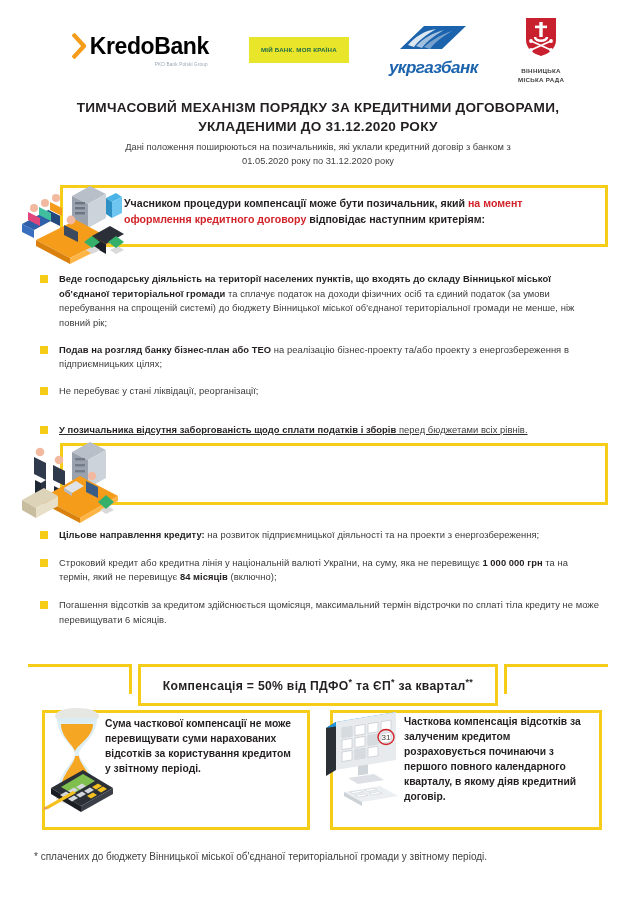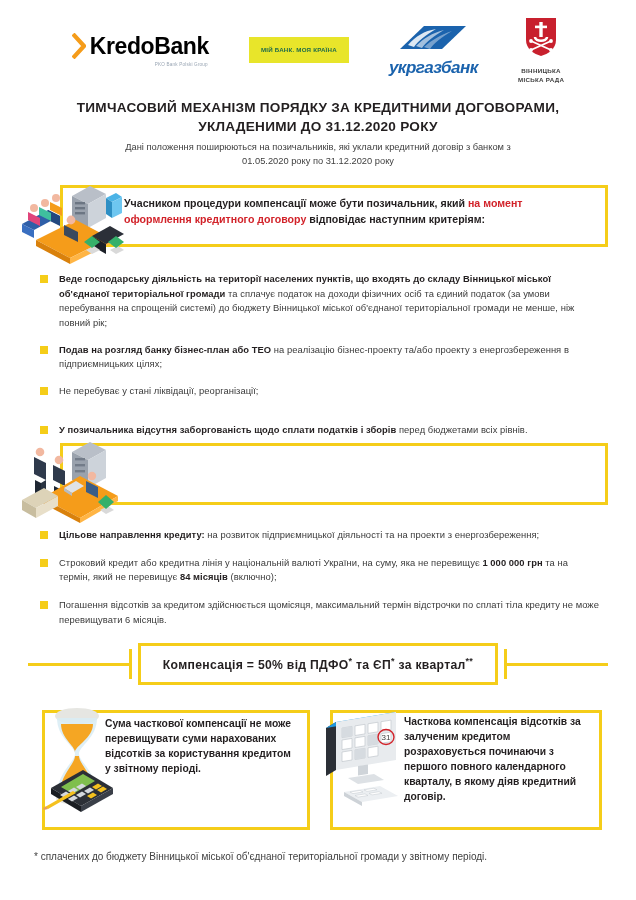--- a/index.html
+++ b/index.html
@@ -91,22 +91,22 @@
     margin-top: 3px; margin-right: 11px;
   }
   .bullet-tx {
     font-size: 9.4px; line-height: 1.56; color: #3a3a3a;
     letter-spacing: 0.05px;
   }
   .bullet-tx b { color: #231f20; font-weight: bold; }
 
   
   .formula-wrap {
-    position: absolute; left: 28px; top: 648px; width: 580px; height: 32px;
-    display: flex; align-items: center;
+    position: absolute; left: 28px; top: 664px; width: 580px; height: 32px;
+    display: flex; 
   }
   .f-line { height: 3px; background: #f5cd19; flex: 1 1 auto; }
   .f-cap { width: 3px; height: 30px; background: #f5cd19; flex: 0 0 3px; }
   .f-box {
     border: 3px solid #f5cd19; background: #fff; height: 42px;
     display: flex; align-items: center; justify-content: center;
     padding: 0 22px; margin: 0 6px; flex: 0 0 auto;
   }
   .f-text {
     font-size: 12.2px; font-weight: bold; color: #231f20; letter-spacing: 0.3px;
@@ -241,21 +241,21 @@
     <div class="bullet-row" style="margin-top:12px;">
       <span class="bullet-sq"></span>
       <span class="bullet-tx"><b>Подав на розгляд банку бізнес-план або ТЕО</b><span> на реалізацію бізнес-проекту та/або проекту з енергозбереження в підприємницьких цілях;</span></span>
     </div>
 
     <div class="bullet-row" style="margin-top:12px;">
       <span class="bullet-sq"></span>
       <span class="bullet-tx">Не перебуває у стані ліквідації, реорганізації;</span>
     </div>
 
-    <div class="bullet-row" style="margin-top:24px;">
+    <div class="bullet-row" style="margin-top:24px;text-decoration:underline;">
       <span class="bullet-sq"></span>
       <span class="bullet-tx"><b>У позичальника відсутня заборгованість щодо сплати податків і зборів</b><span> перед бюджетами всіх рівнів.</span></span>
     </div>
   </div>
 
   <div class="callout" style="left:60px; top:443px; width:548px; height:62px;"></div>
 
   <div class="illus" style="left:14px; top:440px; width:118px; height:84px;">
     <svg width="118" height="84" viewBox="0 0 118 84">
 

